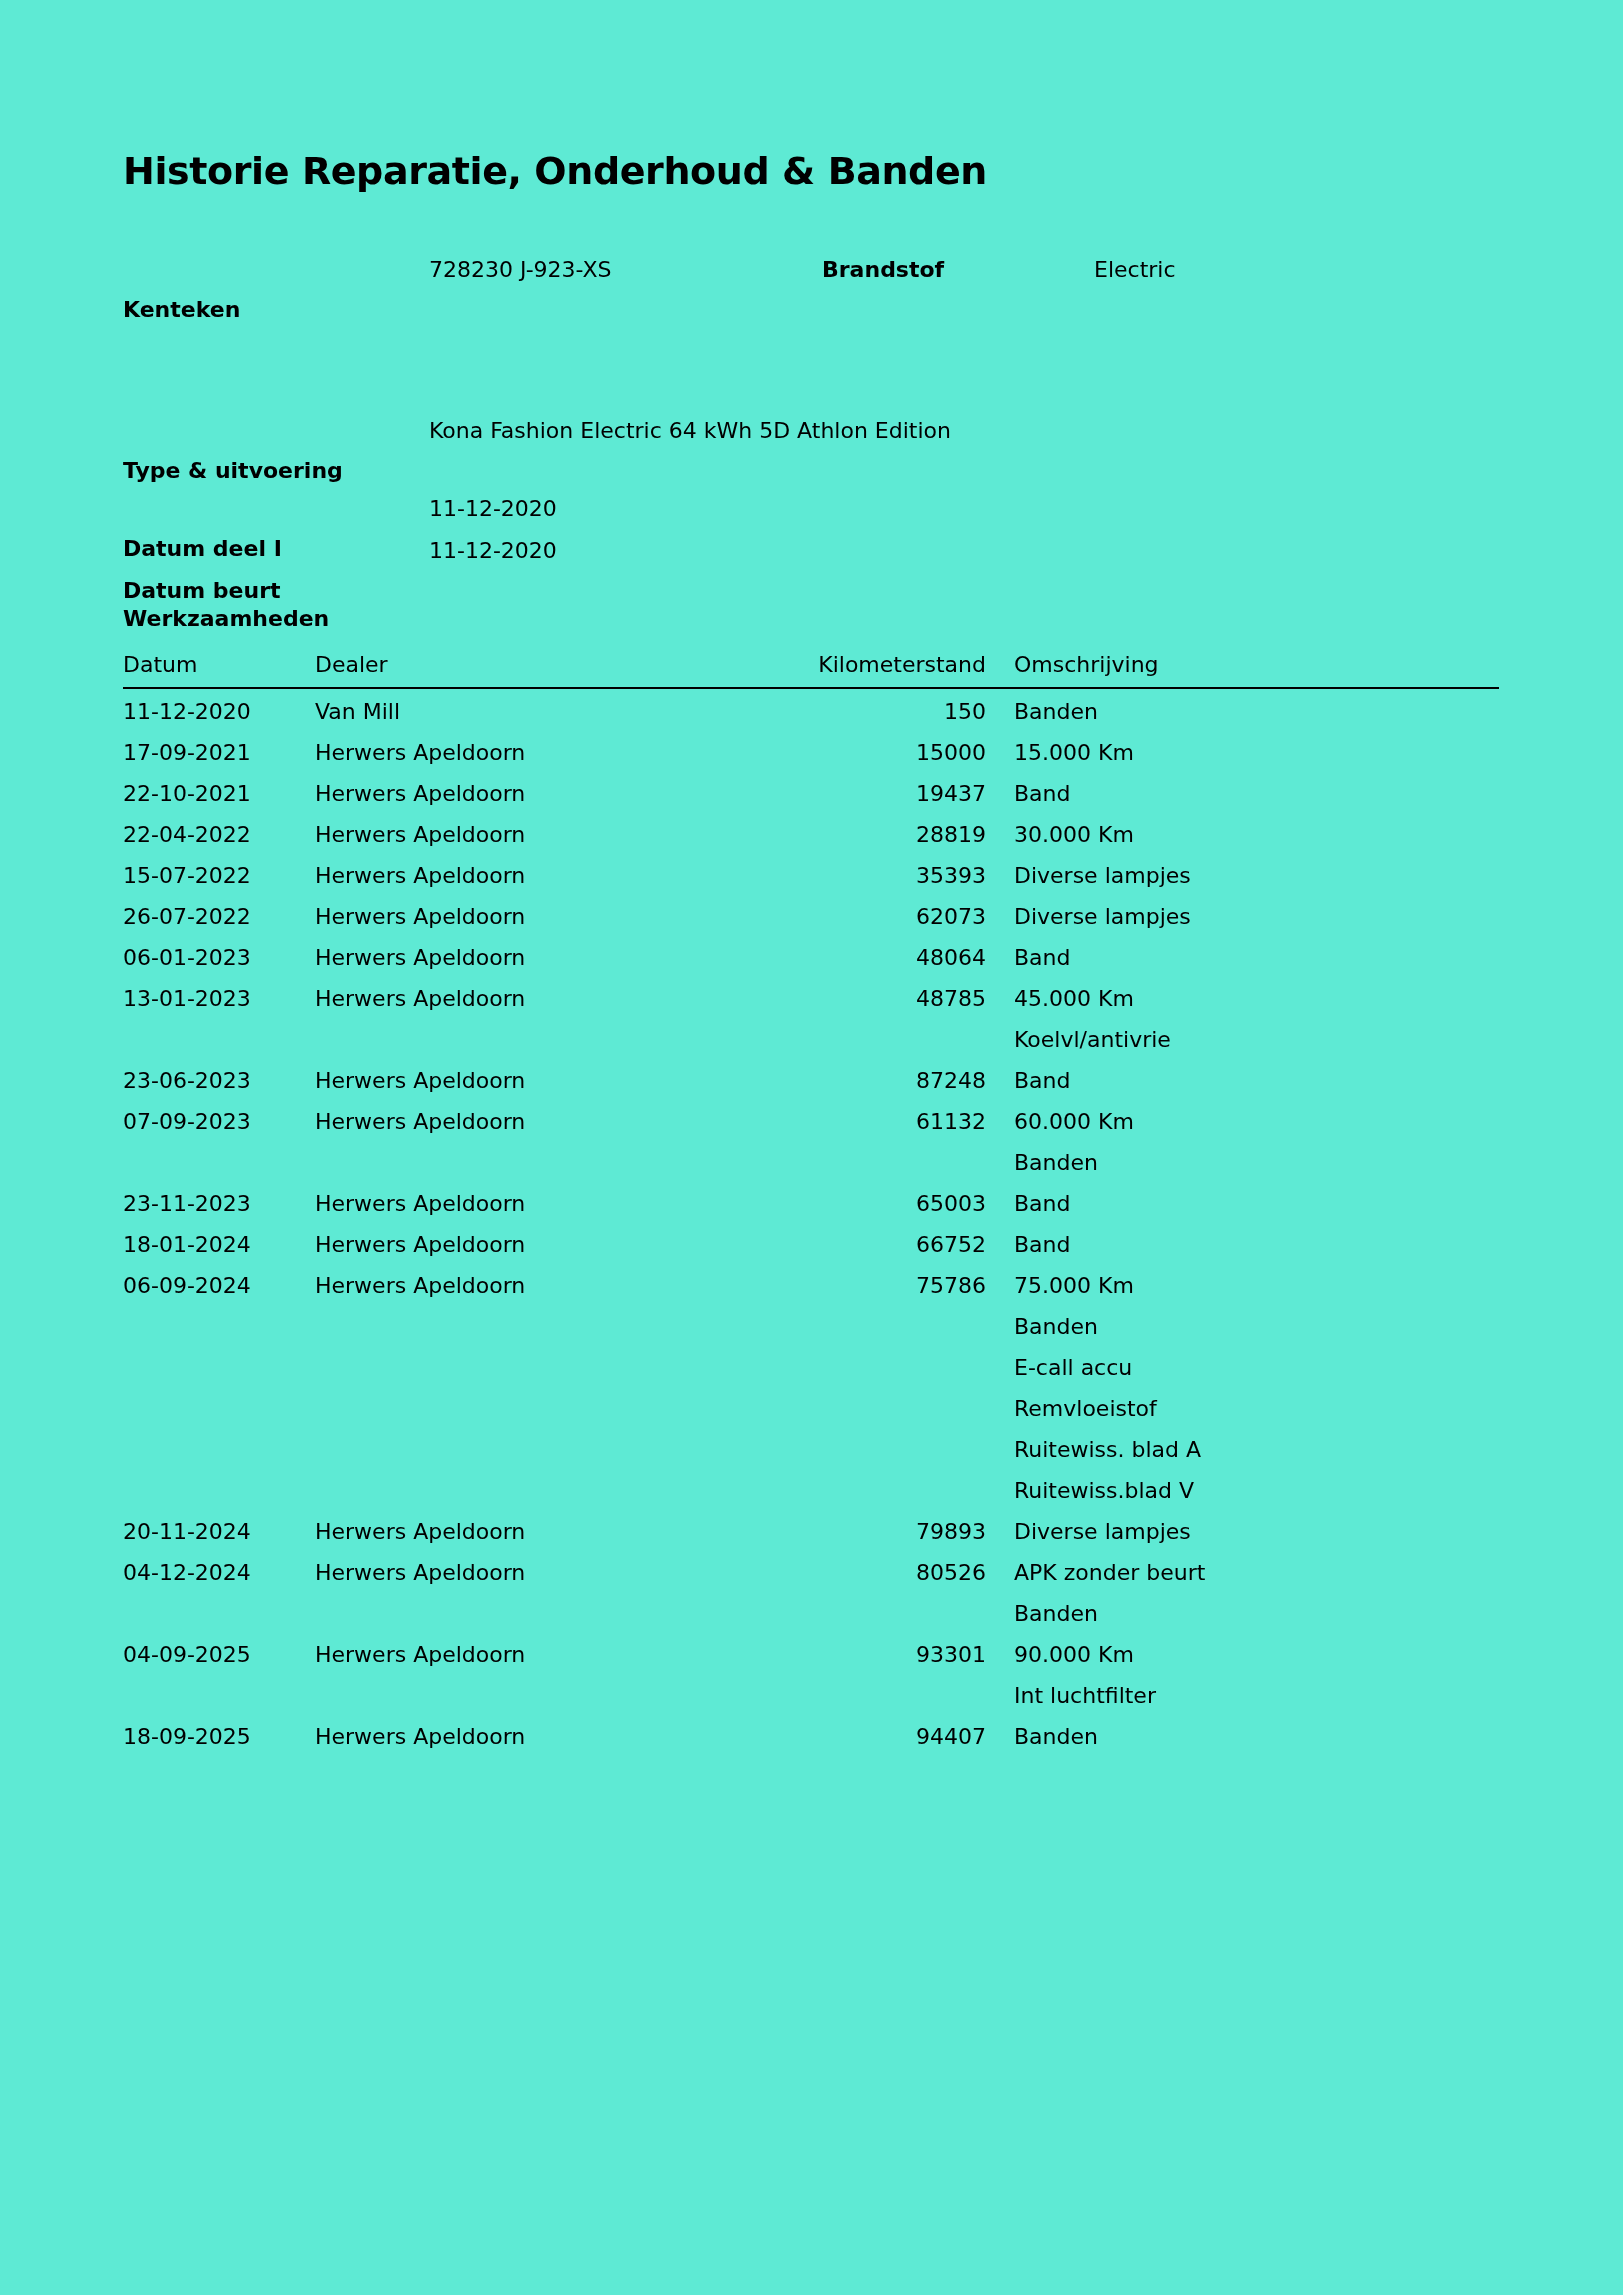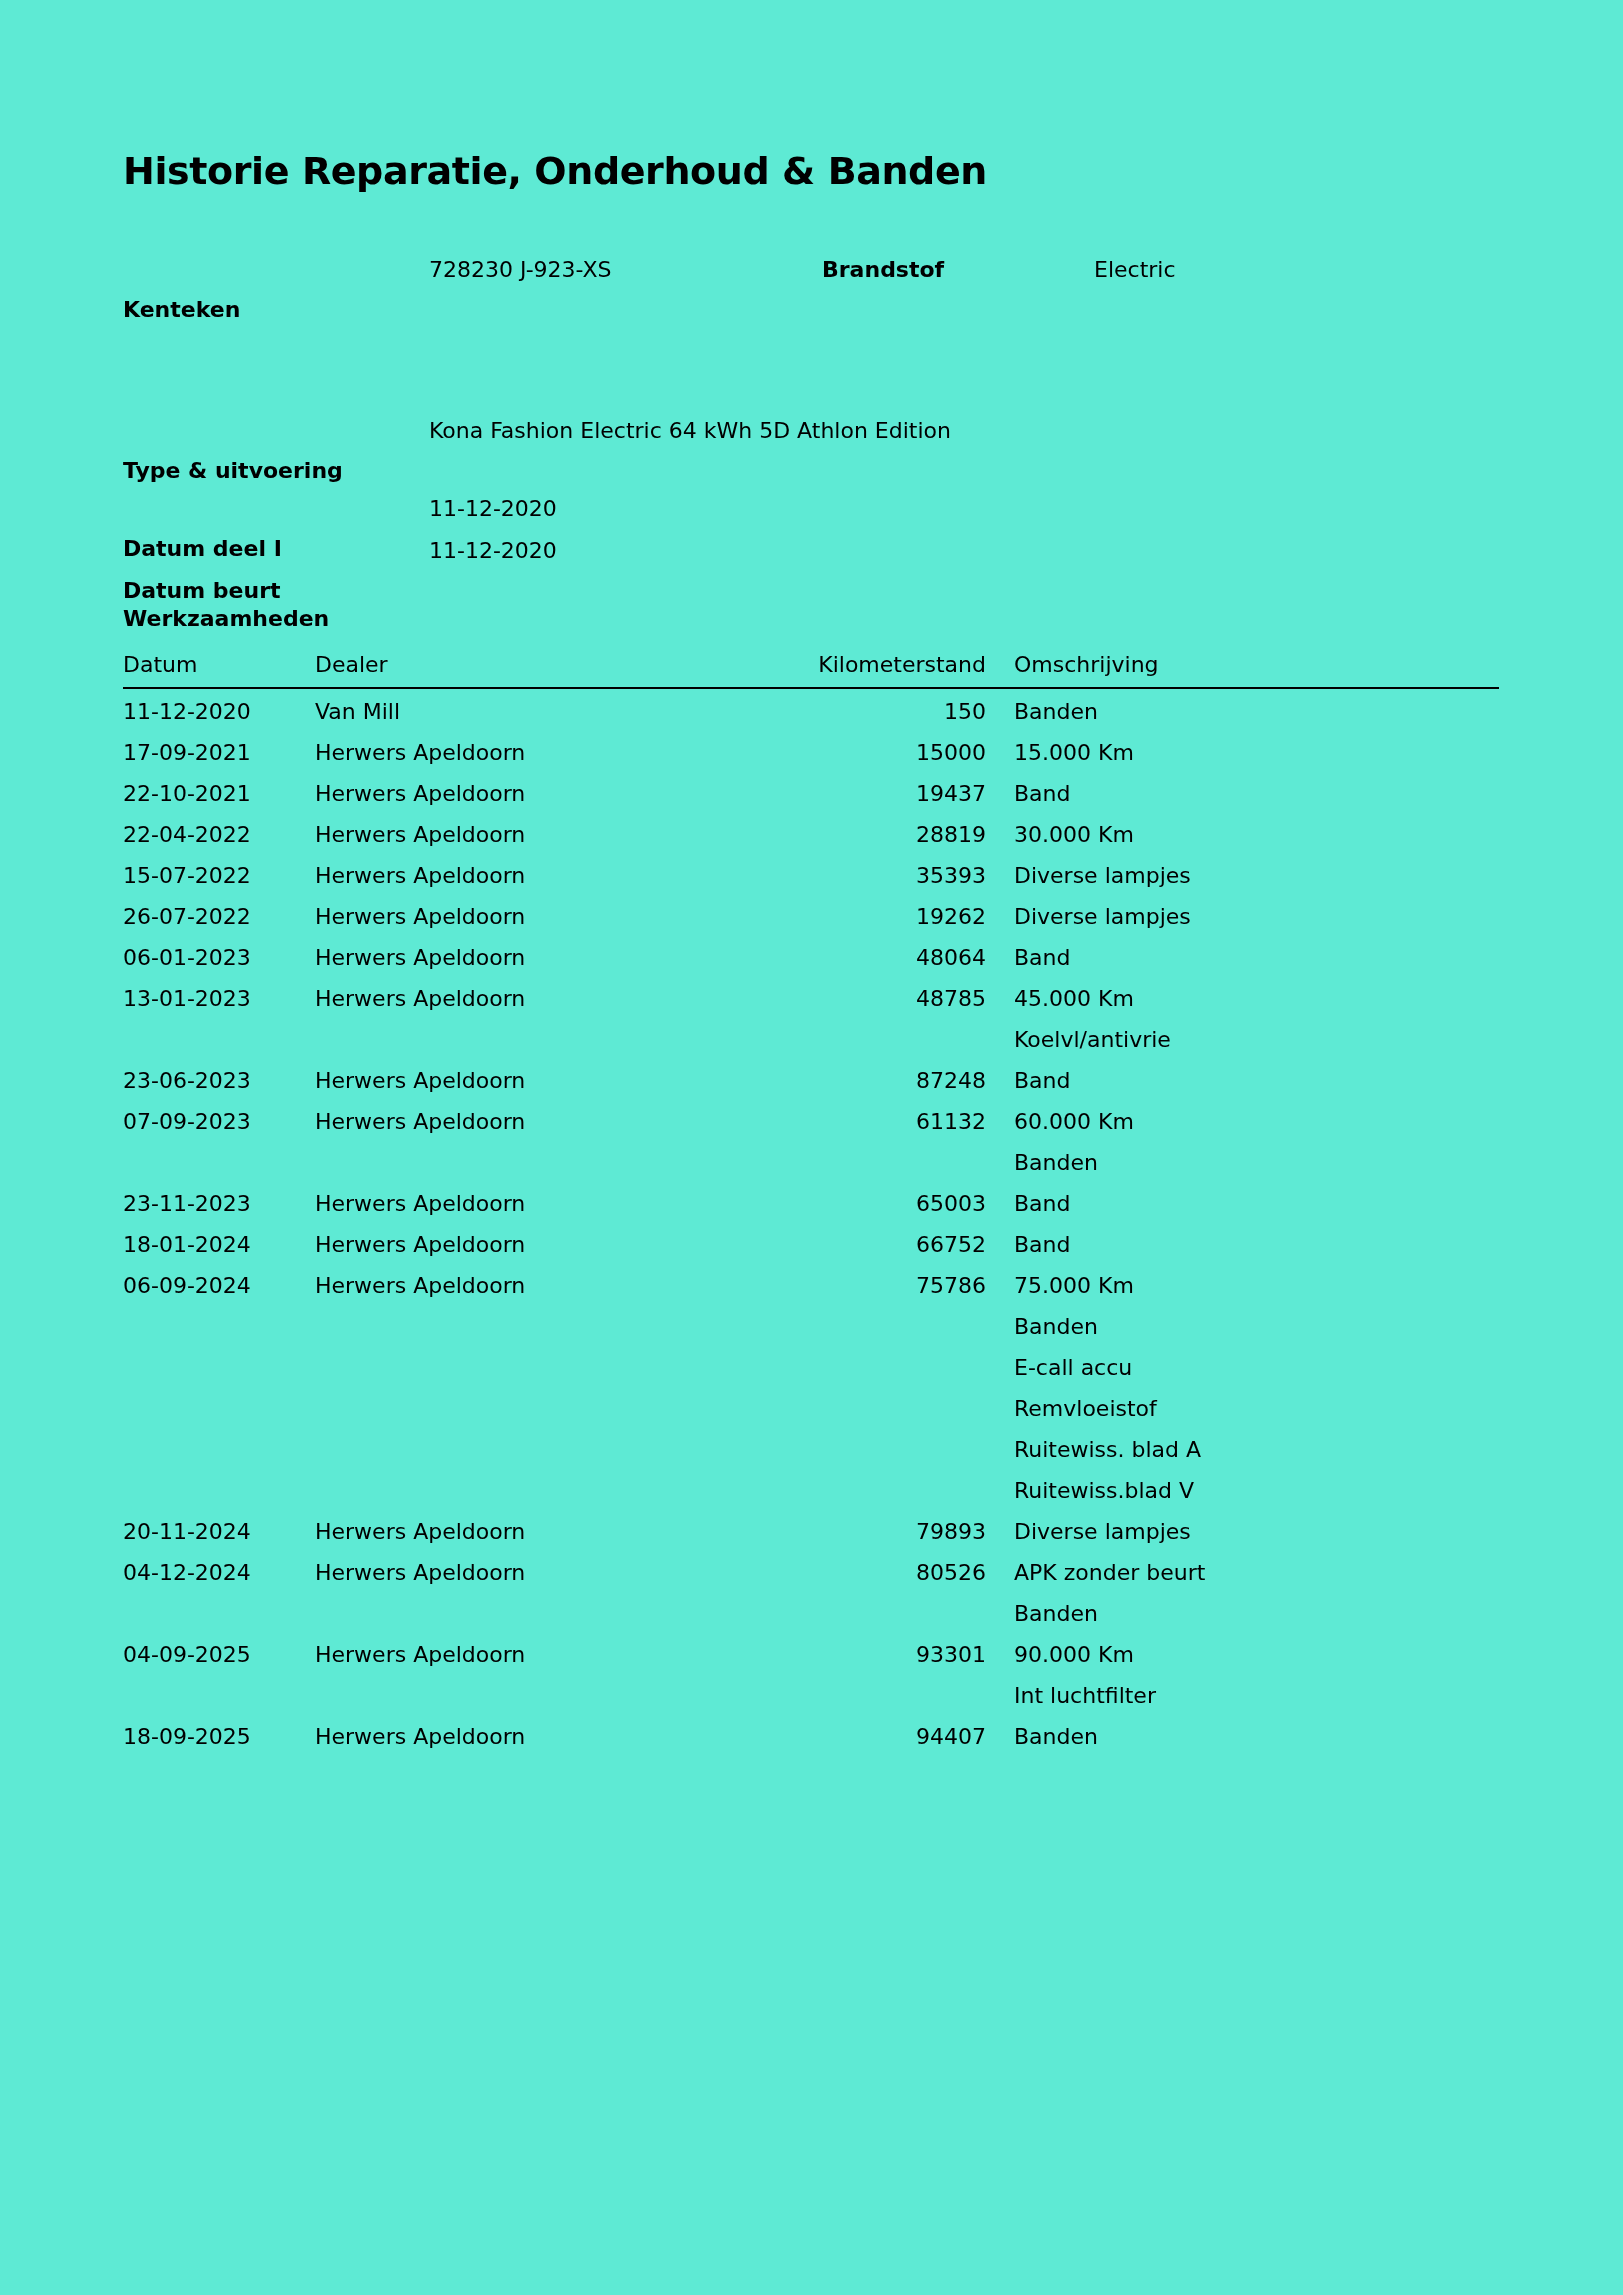--- a/index.html
+++ b/index.html
@@ -161,21 +161,21 @@
         </tr>
         <tr>
           <td>15-07-2022</td>
           <td>Herwers Apeldoorn</td>
           <td class="km-cell">35393</td>
           <td class="omschr-cell">Diverse lampjes</td>
         </tr>
         <tr>
           <td>26-07-2022</td>
           <td>Herwers Apeldoorn</td>
-          <td class="km-cell">19262</td>
+          <td class="km-cell">62073</td>
           <td class="omschr-cell">Diverse lampjes</td>
         </tr>
         <tr>
           <td>06-01-2023</td>
           <td>Herwers Apeldoorn</td>
           <td class="km-cell">48064</td>
           <td class="omschr-cell">Band</td>
         </tr>
         <tr>
           <td>13-01-2023</td>

